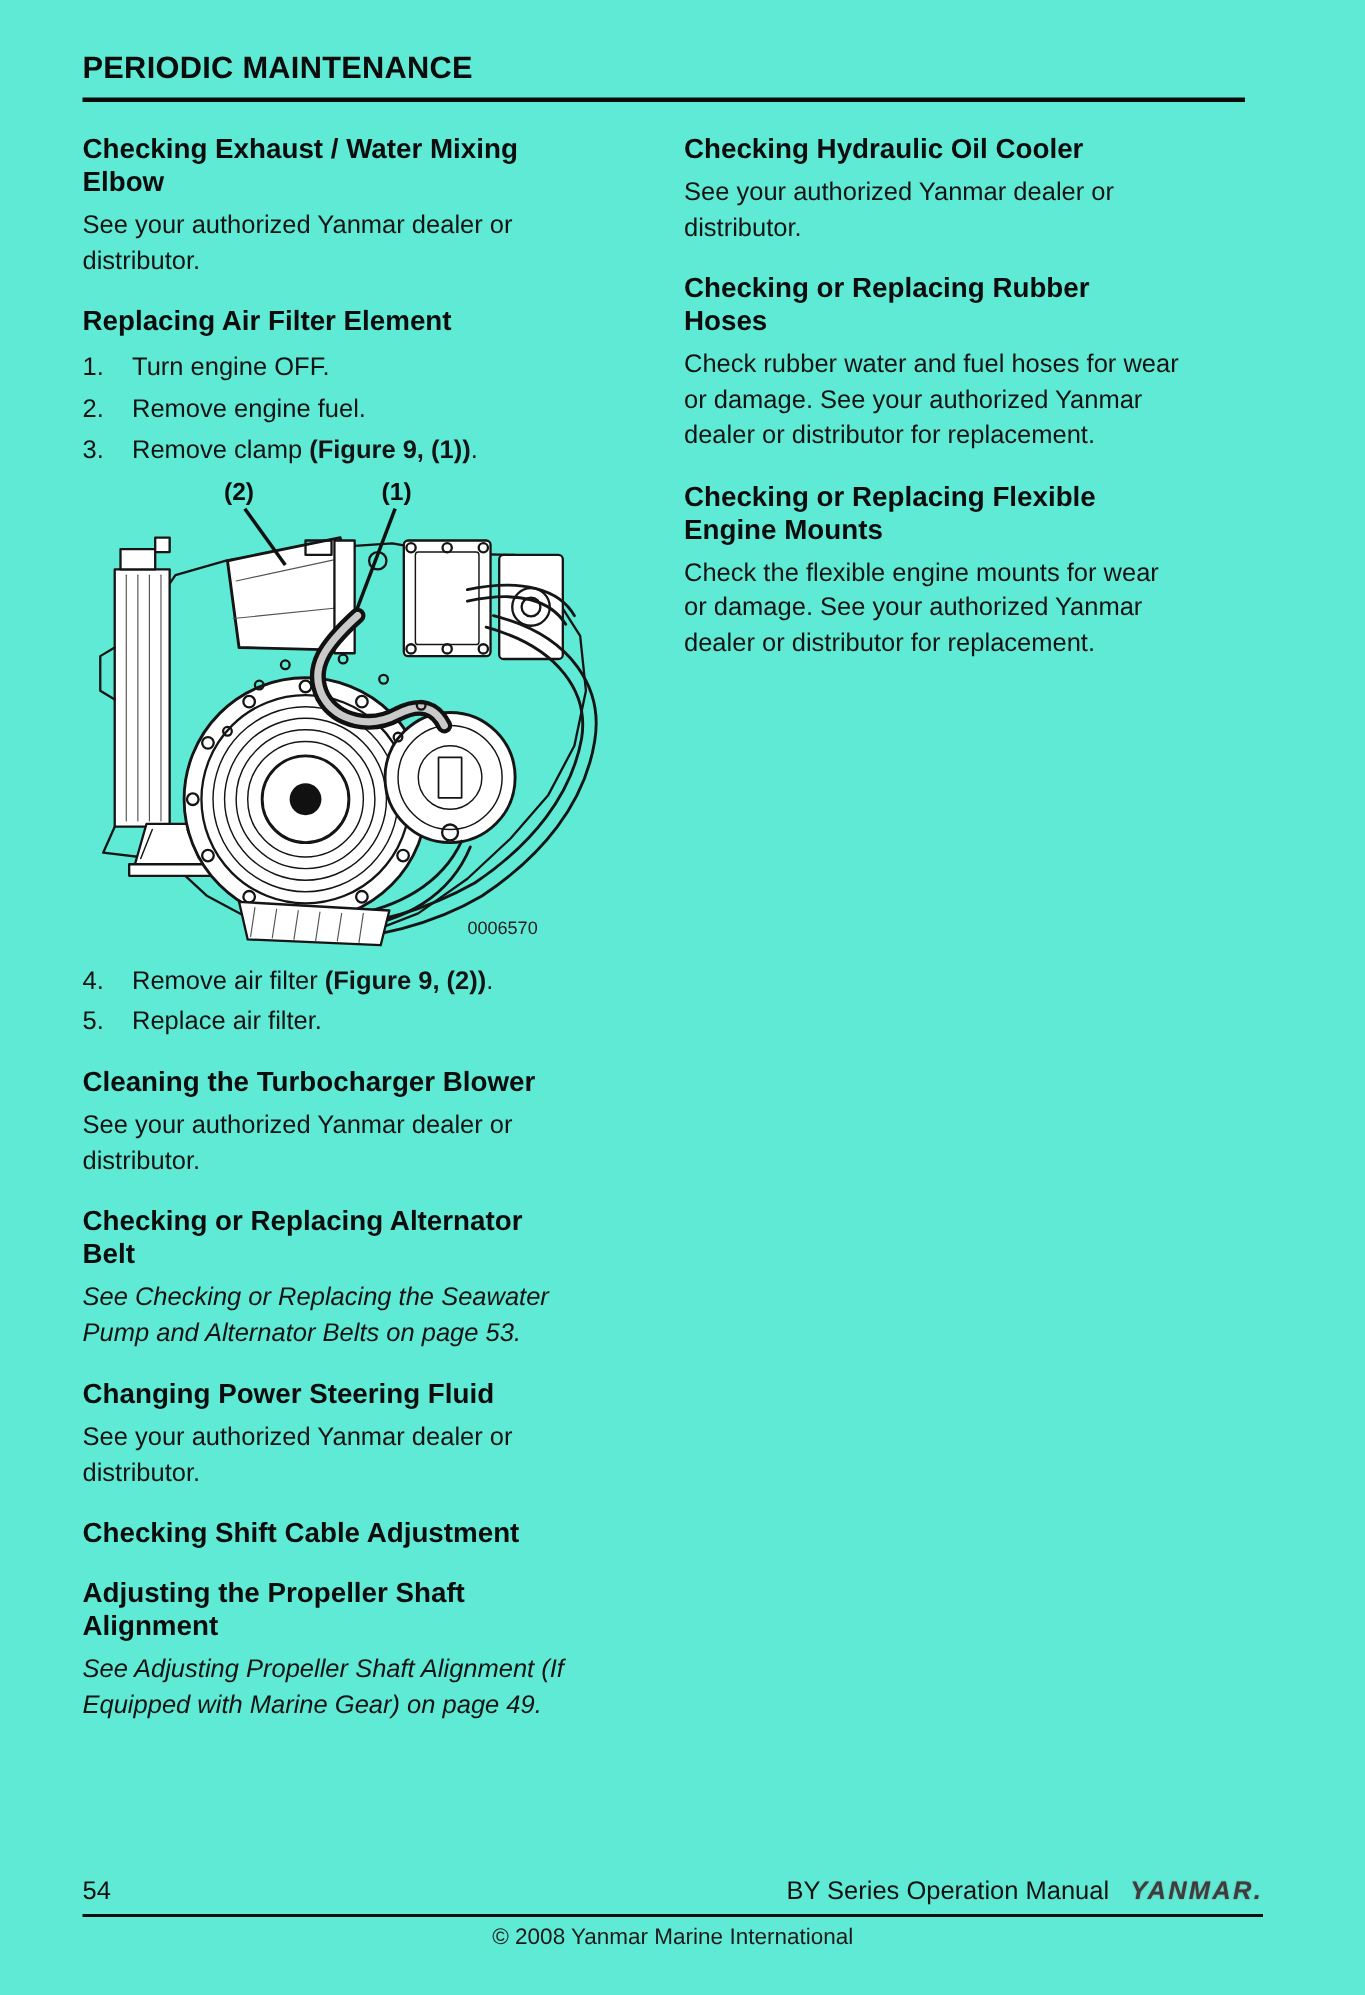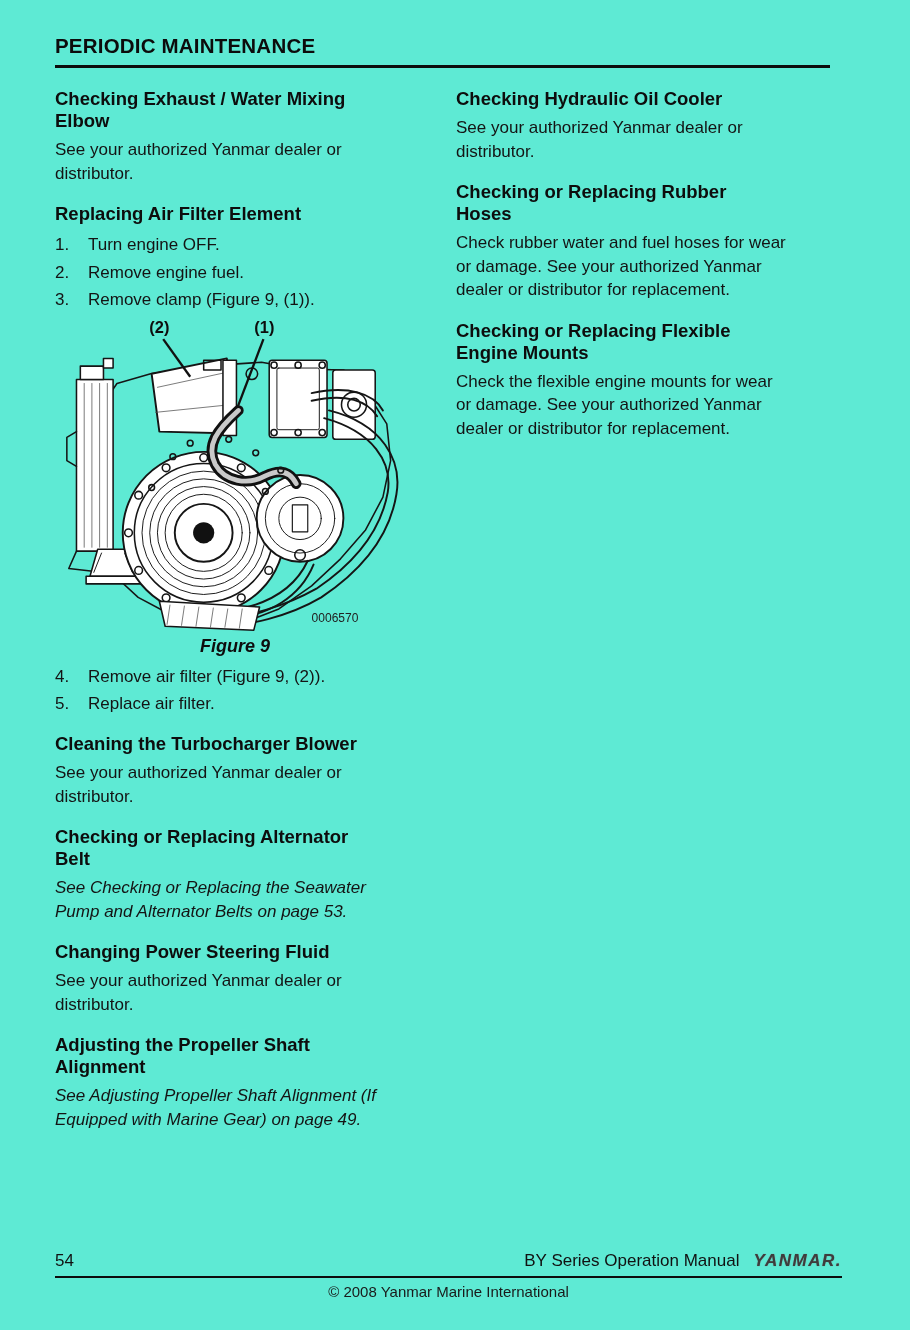--- a/index.html
+++ b/index.html
@@ -26,21 +26,21 @@
     margin-top:18px; white-space:pre-line;
   }
   p.sec-b {
     font-size:17px; line-height:23.5px; margin-top:6px; color:#141414;
     white-space:pre-line;
   }
   p.italic { font-style:italic; }
   ol.steps { list-style:none; margin-top:8px; }
   ol.steps li { display:flex; font-size:17px; line-height:23px; margin-bottom:4.5px; color:#141414; }
   ol.steps .num { width:33px; flex:none; }
-  ol.steps .txt b { font-weight:normal; }
+  ol.steps .txt b { font-weight:bold; }
   .figure-block { width:360px; margin:0 0 2px 4px; }
   .figure-block svg { display:block; width:352px; height:318px; }
   .fig-caption {
     width:352px; text-align:center; font-size:18px; font-weight:bold;
     font-style:italic; margin-top:2px; color:#0d0d0d;
   }
   .footer { position:absolute; left:55px; right:68px; bottom:30px; }
   .footer-row {
     display:flex; justify-content:space-between; align-items:baseline;
     border-bottom:2.5px solid #0c0c0c; padding-bottom:5px;
@@ -185,21 +185,20 @@
                 <circle cx="214" cy="182" r="3"></circle>
               <circle cx="230" cy="160" r="3"></circle>
             </g>
 
             <line x1="108" y1="24" x2="136" y2="63" stroke="#111" stroke-width="2.4"></line>
             <line x1="212" y1="24" x2="185" y2="95" stroke="#111" stroke-width="2.4"></line>
             <text x="104" y="18" font-size="17" font-weight="bold" fill="#0d0d0d" text-anchor="middle">(2)</text>
             <text x="213" y="18" font-size="17" font-weight="bold" fill="#0d0d0d" text-anchor="middle">(1)</text>
             <text x="262" y="318" font-size="12.5" fill="#222">0006570</text>
           </svg>
-          <div class="fig-caption">Figure 9</div>
         </div>
 
         <ol class="steps">
           <li>
             <span class="num">4.</span>
             <span class="txt"><span>Remove air filter </span><b>(Figure 9, (2))</b><span>.</span></span>
           </li>
           <li>
             <span class="num">5.</span>
             <span class="txt"><span>Replace air filter.</span><b></b><span></span></span>
@@ -219,20 +218,21 @@
 Pump and Alternator Belts on page 53.</p>
         </section>
 
         <section>
           <h2 class="sec-h">Changing Power Steering Fluid</h2>
           <p class="sec-b">See your authorized Yanmar dealer or
 distributor.</p>
         </section>
 
         <section>
+          <h2 class="sec-h">Checking Shift Cable Adjustment</h2>
         </section>
 
         <section>
           <h2 class="sec-h">Adjusting the Propeller Shaft
 Alignment</h2>
           <p class="sec-b italic">See Adjusting Propeller Shaft Alignment (If
 Equipped with Marine Gear) on page 49.</p>
         </section>
 
       </div>

